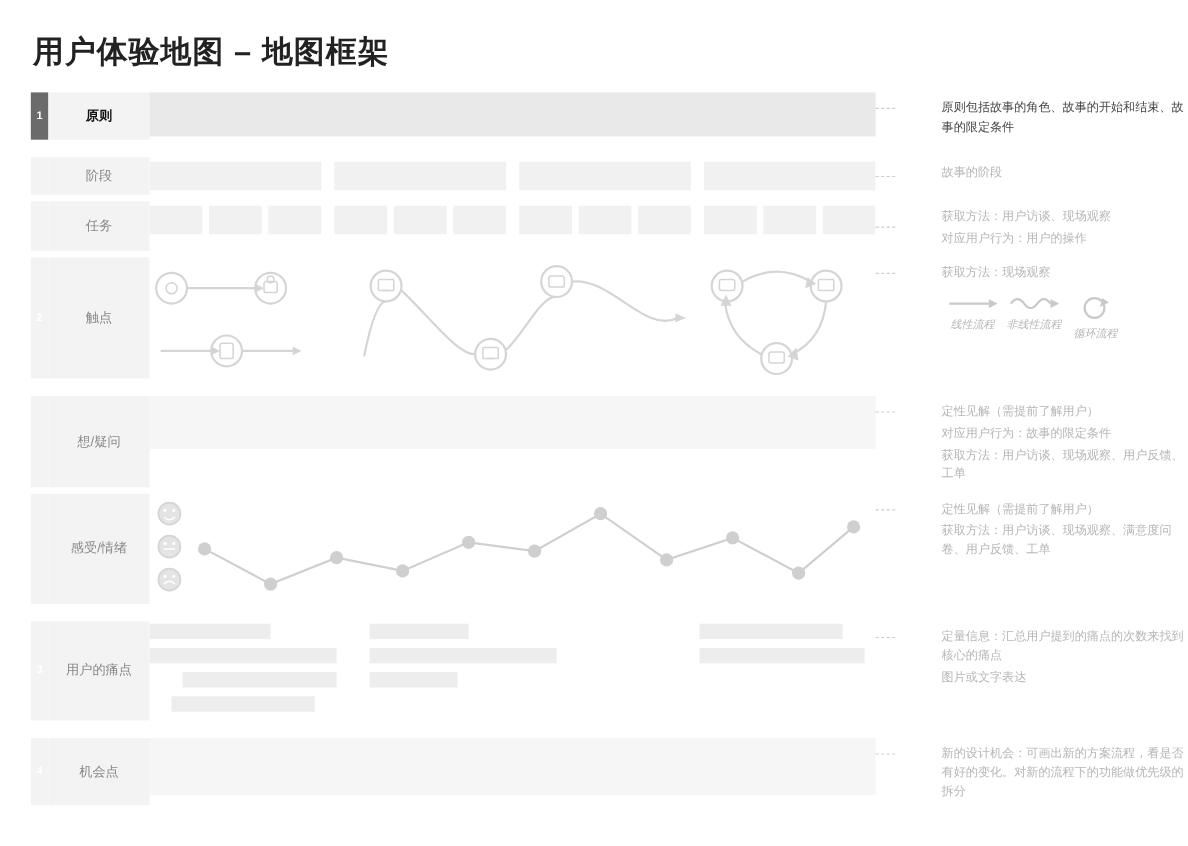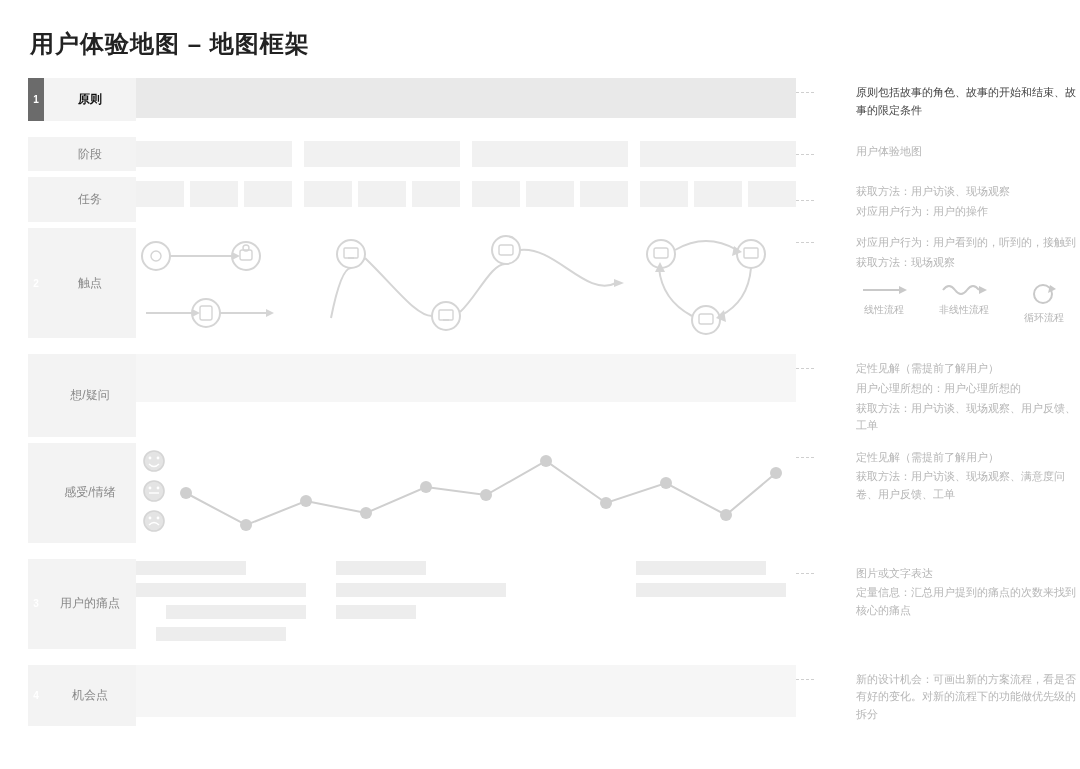--- a/index.html
+++ b/index.html
@@ -10,21 +10,21 @@
     background: #ffffff;
     width: 1080px;
     height: 769px;
     overflow: hidden;
     color: #222;
   }
   .page {
     padding: 28px 28px 0 28px;
   }
   h1 {
-    font-size: 24px;
+    font-size: 28px;
     font-weight: 700;
     margin: 0 0 18px 2px;
     letter-spacing: 1px;
   }
   .grid {
     display: grid;
     grid-template-columns: 16px 92px 660px 20px 260px;
     row-gap: 6px;
     align-items: stretch;
   }
@@ -76,24 +76,24 @@
     margin-left: 40px;
   }
   .note.strong { color: #444; font-weight: 500; }
   .note p { margin: 0 0 2px 0; }
   
   .band { background: #e9e9e9; }
   .band-light { background: #f6f6f6; }
   
   .legend {
     display: flex;
-    gap: 24px;
     margin-top: 10px;
     font-size: 10px;
     color: #b6b6b6;
+    font-style: italic;
   }
   .legend .item { display: flex; flex-direction: column; align-items: center; gap: 4px; width: 56px; }
   
   .spacer { height: 4px; }
 </style>
 </head>
 <body>
 
 <div class="page">
   <h1>用户体验地图  –  地图框架</h1>
@@ -121,21 +121,21 @@
         <g fill="#f1f1f1">
           <rect x="0" y="4" width="156" height="26"></rect>
           <rect x="168" y="4" width="156" height="26"></rect>
           <rect x="336" y="4" width="156" height="26"></rect>
           <rect x="504" y="4" width="156" height="26"></rect>
         </g>
       </svg>
     </div>
     <div class="pointer mid"></div>
     <div class="note">
-        <p>用户体验地图</p>
+        <p>故事的阶段</p>
       </div>
 
     <div class="gutter"></div>
     <div class="rowlabel">任务</div>
     <div class="content">
       <svg width="660" height="34">
         <g fill="#f1f1f1">
           <rect x="0" y="4" width="48" height="26"></rect>
             <rect x="54" y="4" width="48" height="26"></rect>
             <rect x="108" y="4" width="48" height="26"></rect>
@@ -201,21 +201,20 @@
             <rect x="363" y="17" width="14" height="10" rx="2" fill="none"></rect>
             <rect x="518" y="20" width="14" height="10" rx="2" fill="none"></rect>
             <rect x="608" y="20" width="14" height="10" rx="1" fill="none"></rect>
             <rect x="563" y="86" width="14" height="10" rx="2" fill="none"></rect>
           </g>
         </g>
       </svg>
     </div>
     <div class="pointer"></div>
     <div class="note">
-      <p>对应用户行为：用户看到的，听到的，接触到</p>
       <p>获取方法：现场观察</p>
       <div class="legend">
         <div class="item">
           <svg width="46" height="16">
               <line x1="2" y1="8" x2="38" y2="8" stroke="#c9c9c9" stroke-width="2"></line>
               <polygon points="38,4 46,8 38,12" fill="#c9c9c9"></polygon>
             </svg>
           <span>线性流程</span>
         </div>
         <div class="item">
@@ -240,21 +239,21 @@
       <div class="spacer"></div>
       <div class="spacer"></div>
       <div class="spacer"></div>
 
     <div class="gutter"></div>
     <div class="rowlabel">想/疑问</div>
     <div class="content band-light" style="height:48px"></div>
     <div class="pointer"></div>
     <div class="note">
       <p>定性见解（需提前了解用户）</p>
-      <p>用户心理所想的：用户心理所想的</p>
+      <p>对应用户行为：故事的限定条件</p>
       <p>获取方法：用户访谈、现场观察、用户反馈、工单</p>
     </div>
 
     <div class="gutter"></div>
     <div class="rowlabel">感受/情绪</div>
     <div class="content">
       <svg width="660" height="100">
 
         <g stroke="#d5d5d5" stroke-width="1.6" fill="#e4e4e4">
           <circle cx="18" cy="18" r="10"></circle>
@@ -318,22 +317,22 @@
           <rect x="200" y="24" width="170" height="14"></rect>
           <rect x="200" y="46" width="80" height="14"></rect>
 
           <rect x="500" y="2" width="130" height="14"></rect>
           <rect x="500" y="24" width="150" height="14"></rect>
         </g>
       </svg>
     </div>
     <div class="pointer" style="--top:24px"></div>
     <div class="note">
+      <p>定量信息：汇总用户提到的痛点的次数来找到核心的痛点</p>
       <p>图片或文字表达</p>
-      <p>定量信息：汇总用户提到的痛点的次数来找到核心的痛点</p>
     </div>
 
     <div class="spacer"></div>
       <div class="spacer"></div>
       <div class="spacer"></div>
       <div class="spacer"></div>
       <div class="spacer"></div>
 
     <div class="gutter">4</div>
     <div class="rowlabel">机会点</div>

